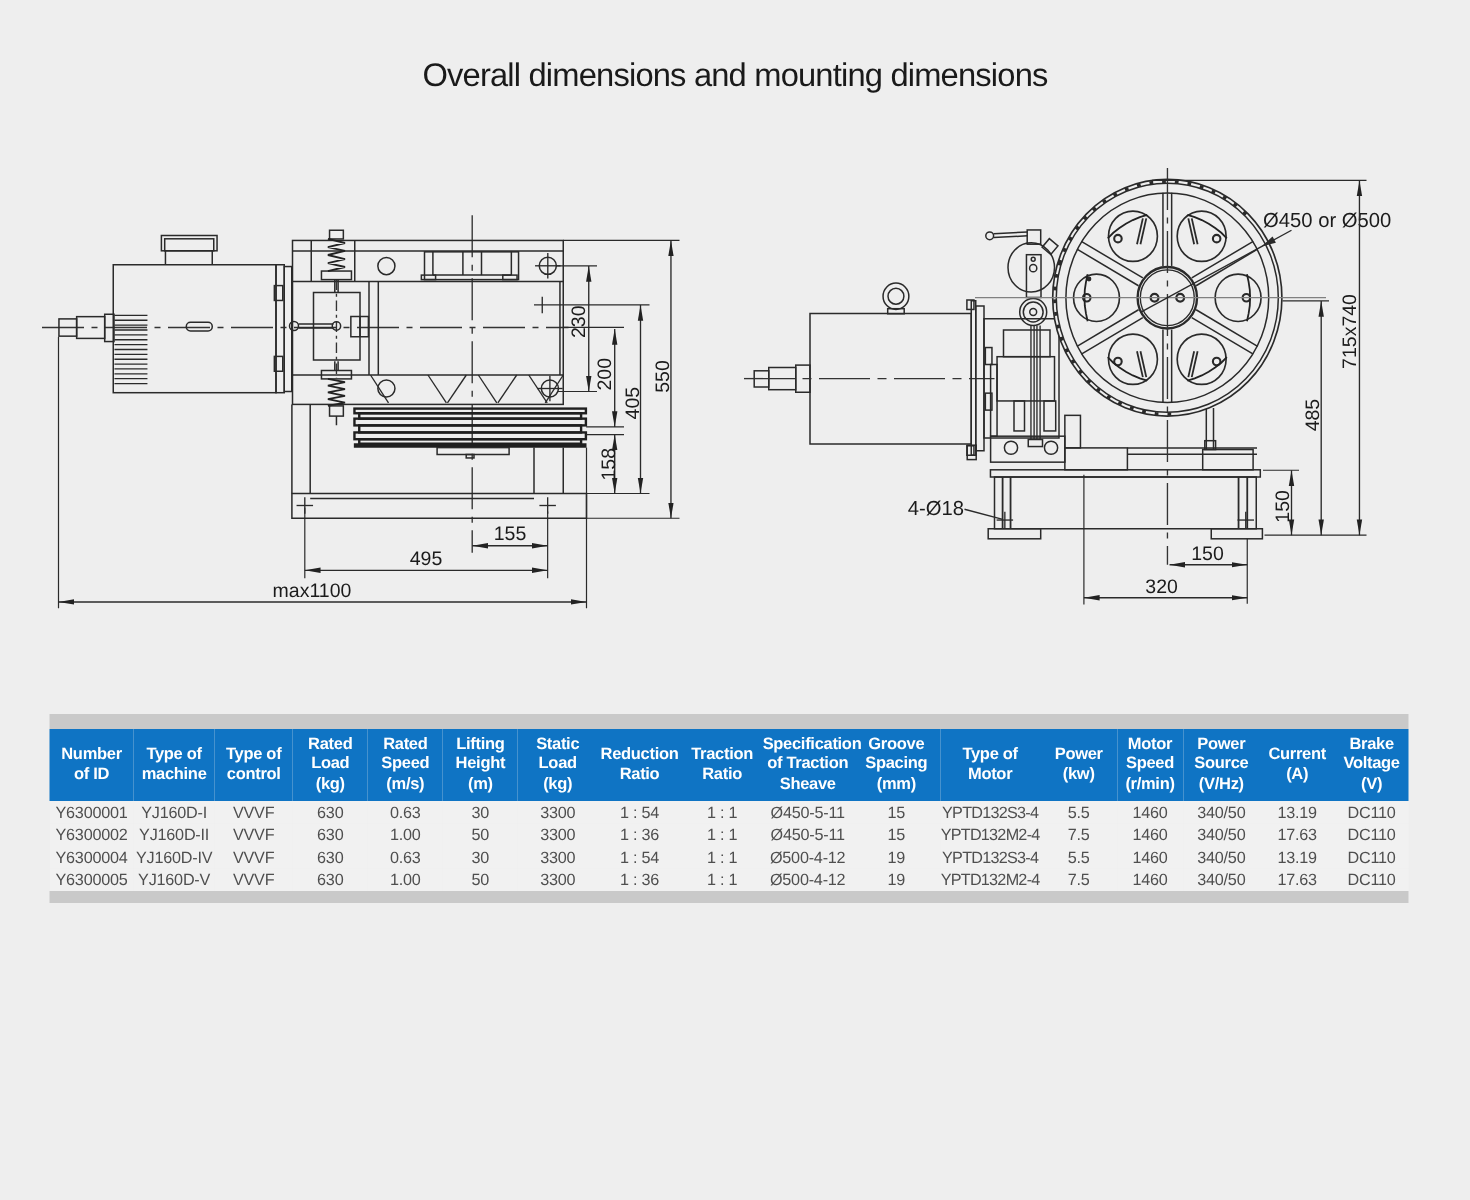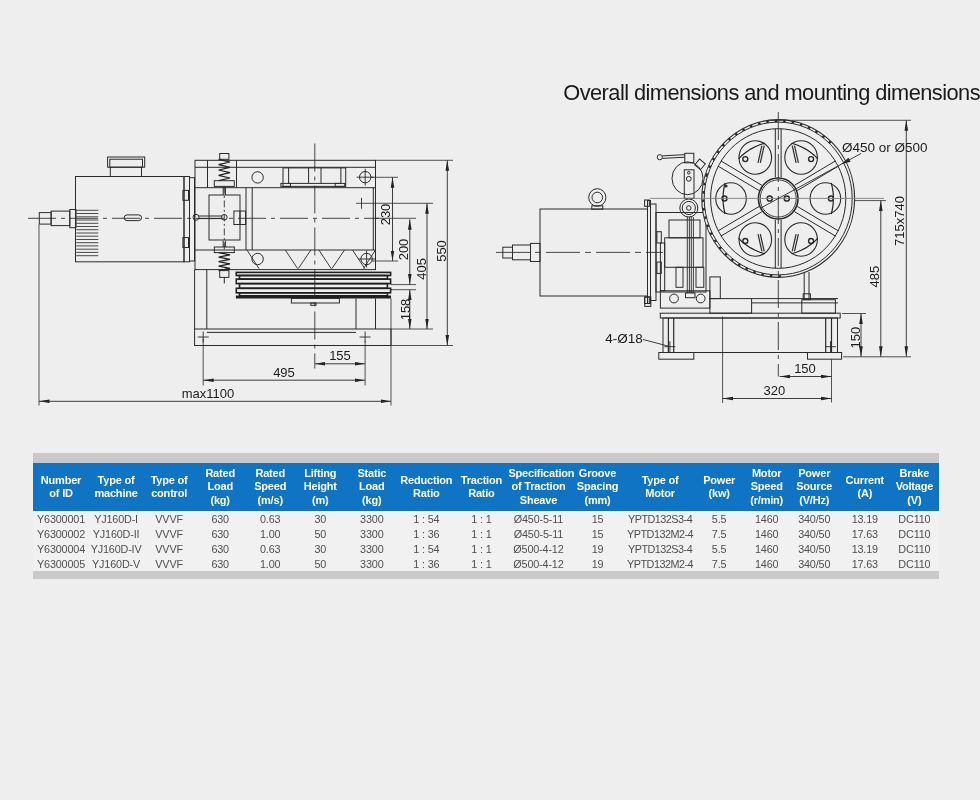--- a/index.html
+++ b/index.html
@@ -1,16 +1,16 @@
 <!DOCTYPE html>
 <html><head><meta charset="utf-8"><style>
 html,body{margin:0;padding:0;background:#eeeeee;}
 body{width:980px;height:800px;position:relative;font-family:"Liberation Sans",sans-serif;}
-#title{position:absolute;top:37px;left:0;width:980px;text-align:right;font-size:21.8px;letter-spacing:-0.55px;color:#1a1a1a;margin-top:43px;}
-#tbl{position:absolute;left:33px;top:453px;width:906px;}
+#title{position:absolute;top:37px;left:0;width:980px;text-align:center;font-size:21.8px;letter-spacing:-0.55px;color:#1a1a1a;}
+#tbl{position:absolute;left:33px;top:476px;width:906px;}
 .gb{background:#c9c9c9;height:10px;}
 .gb2{background:#c9c9c9;height:8px;}
 table{border-collapse:collapse;table-layout:fixed;width:906px;}
 th{background:#0f74c4;color:#fff;font-size:11px;letter-spacing:-0.2px;line-height:13.5px;font-weight:bold;height:48px;padding:0;text-align:center;vertical-align:middle;}
 td:nth-child(12){letter-spacing:-0.5px;}
 td{font-size:10.8px;letter-spacing:-0.15px;color:#4f4f4f;height:14px;padding:1px 0 0 0;text-align:center;background:#f1f1f1;line-height:14px;white-space:nowrap;overflow:hidden;}
 </style></head><body>
 <div id="title">Overall dimensions and mounting dimensions</div>
 <svg width="980" height="450" style="position:absolute;top:0;left:0">
 <defs>

